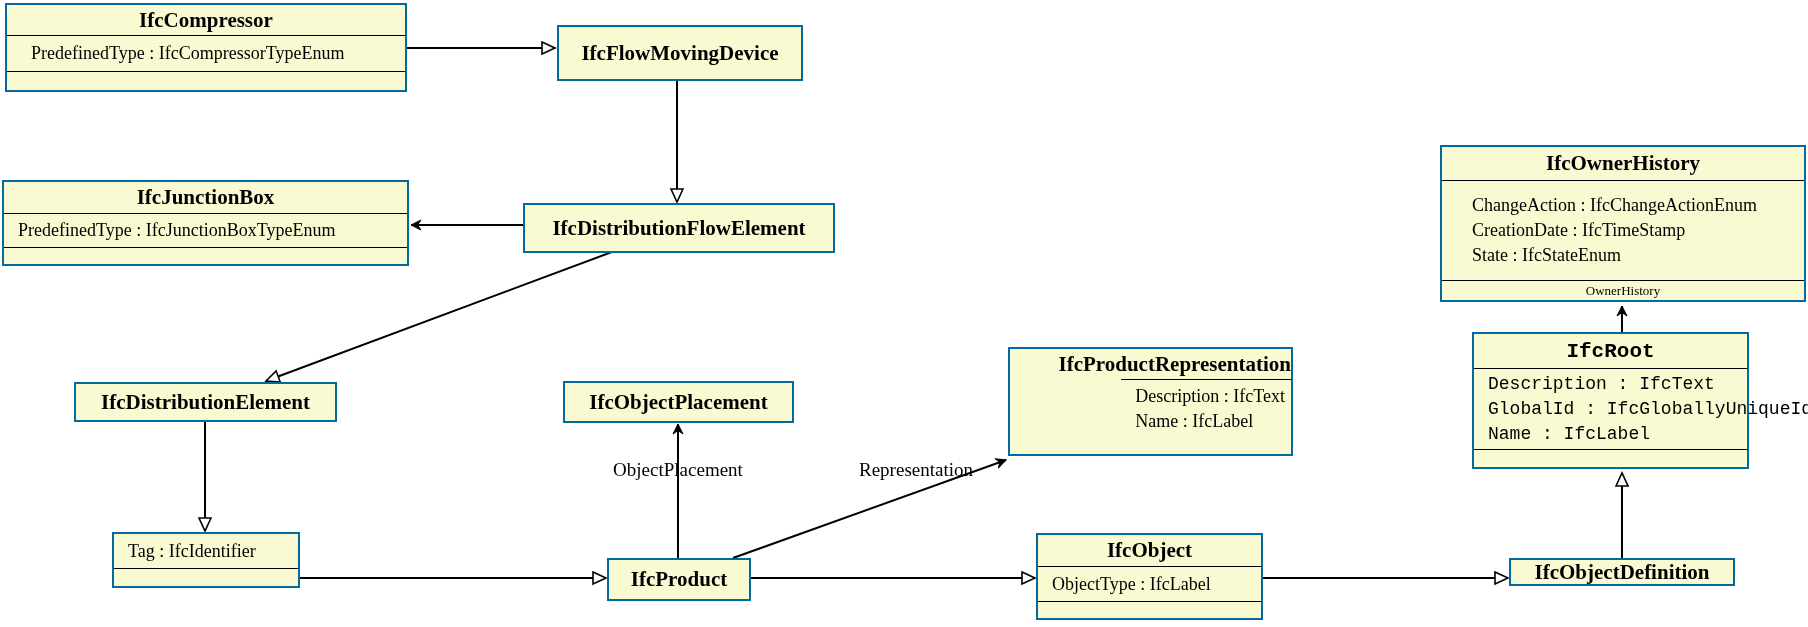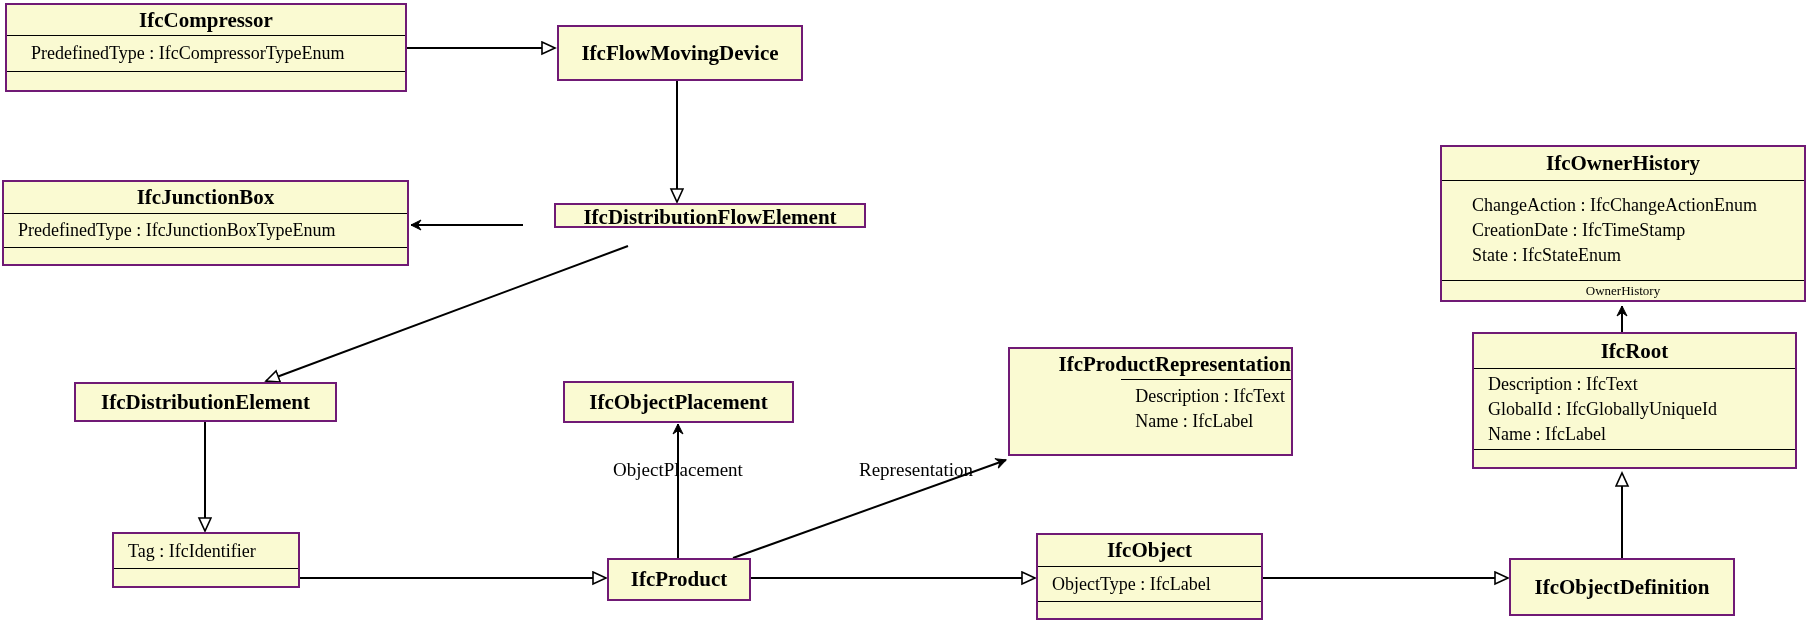--- a/index.html
+++ b/index.html
@@ -8,21 +8,21 @@
     width:1808px;height:627px;
     background:#fff;
     font-family:"Liberation Serif","DejaVu Serif",serif;
     overflow:hidden;
   }
   #edges{position:absolute;left:0;top:0;width:1808px;height:627px;}
   .cls{
     position:absolute;
     box-sizing:border-box;
     background:#fafad2;
-    border:2px solid #701a75;
+    border:2px solid #0369a1;
     display:flex;
     flex-direction:column;
   }
   .cmp{box-sizing:border-box;}
   .cmp + .cmp{border-top:1.5px solid #000;}
   .title{
     display:flex;align-items:center;justify-content:center;
     font-weight:bold;font-size:21px;color:#000;
     white-space:nowrap;
   }
@@ -88,35 +88,35 @@
   </div>
 
   <div class="cls" style="left:2px;top:180px;width:407px;">
     <div class="cmp title" style="height:31px;">IfcJunctionBox</div>
     <div class="cmp attrs" style="height:34px;">
       <div class="attr">PredefinedType : IfcJunctionBoxTypeEnum</div>
     </div>
     <div class="cmp empty" style="height:17px;"></div>
   </div>
 
-  <div class="cls single" style="left:554px;top:203px;width:312px;height:25px;text-align:right;">
+  <div class="cls single" style="left:523px;top:203px;width:312px;height:50px;text-align:right;">
     <div class="cmp title">IfcDistributionFlowElement</div>
   </div>
 
   <div class="cls" style="left:1440px;top:145px;width:366px;">
     <div class="cmp title" style="height:33px;">IfcOwnerHistory</div>
     <div class="cmp attrs" style="height:100px;padding-left:30px;">
       <div class="attr">ChangeAction : IfcChangeActionEnum</div>
       <div class="attr">CreationDate : IfcTimeStamp</div>
       <div class="attr">State : IfcStateEnum</div>
     </div>
     <div class="cmp cmp-label" style="height:20px;">OwnerHistory</div>
   </div>
 
-  <div class="cls" style="left:1472px;top:332px;width:325px;">
+  <div class="cls" style="left:1472px;top:332px;width:277px;font-family:Liberation Mono, monospace;">
     <div class="cmp title" style="height:34px;">IfcRoot</div>
     <div class="cmp attrs" style="height:81px;">
       <div class="attr">Description : IfcText</div>
       <div class="attr">GlobalId : IfcGloballyUniqueId</div>
       <div class="attr">Name : IfcLabel</div>
     </div>
     <div class="cmp empty" style="height:18px;"></div>
   </div>
 
   <div class="cls" style="left:1008px;top:347px;width:285px;align-items:flex-end;">
@@ -148,20 +148,20 @@
     <div class="cmp attrs" style="height:35px;">
       <div class="attr">ObjectType : IfcLabel</div>
     </div>
     <div class="cmp empty" style="height:17px;"></div>
   </div>
 
   <div class="cls single" style="left:607px;top:558px;width:144px;height:43px;">
     <div class="cmp title">IfcProduct</div>
   </div>
 
-  <div class="cls single" style="left:1509px;top:558px;width:226px;height:58px;">
+  <div class="cls single" style="left:1509px;top:558px;width:226px;height:28px;">
     <div class="cmp title">IfcObjectDefinition</div>
   </div>
 
   <div class="edge-label" style="left:678px;top:459px;">ObjectPlacement</div>
   <div class="edge-label" style="left:916px;top:459px;">Representation</div>
 
 </div>
 
 </body></html>

